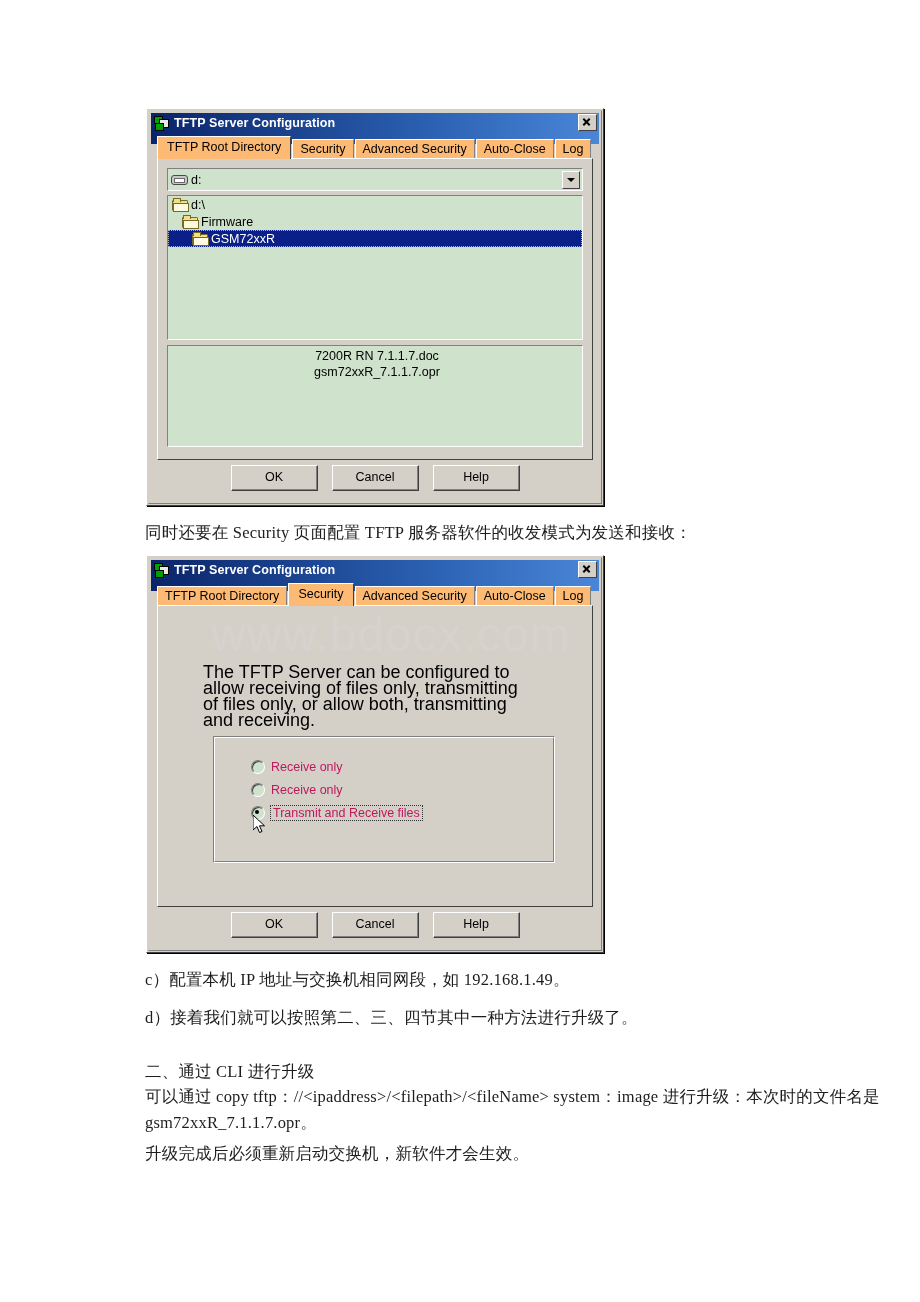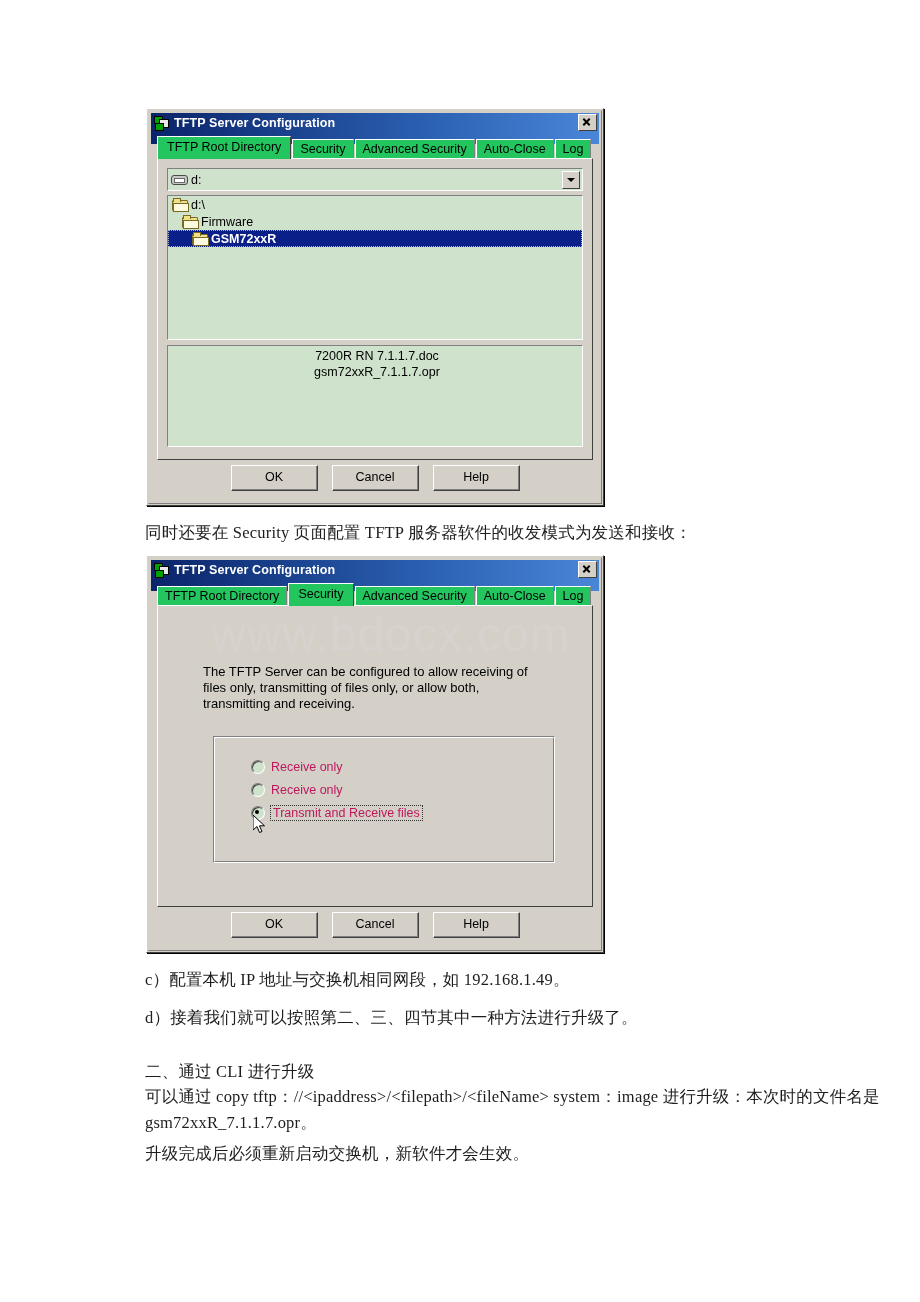--- a/index.html
+++ b/index.html
@@ -123,21 +123,21 @@
     height: 22px;
     display: flex;
     align-items: flex-end;
   }
   .tab {
     height: 19px;
     line-height: 19px;
     padding: 0 7px;
     font-size: 12.5px;
     color: #000000;
-    background: #22c55e;
+    background: #fdba74;
     border-top: 1px solid #ffffff;
     border-left: 1px solid #ffffff;
     border-right: 1px solid #808080;
     border-bottom: none;
     white-space: nowrap;
     position: relative;
     margin-right: 1px;
   }
   .tab.active {
     height: 22px;
@@ -235,21 +235,21 @@
     color: #000;
     padding-left: 4px;
   }
   .tree-row.sel {
     background: #0a1f87;
     color: #ffffff;
     outline: 1px dotted #b0b0b0;
     outline-offset: -1px;
   }
   .tree-row.lvl1 { padding-left: 14px; }
-  .tree-row.lvl2 { padding-left: 24px; font-weight: bold; }
+  .tree-row.lvl2 { padding-left: 24px; }
   .folder {
     width: 16px; height: 13px;
     margin-right: 3px;
     position: relative;
     flex: 0 0 auto;
   }
   .folder .back {
     position: absolute;
     left: 0; top: 2px; width: 14px; height: 9px;
     background: #f0e08a;
@@ -314,21 +314,21 @@
     border-right: 1px solid #404040;
     border-bottom: 1px solid #404040;
     box-shadow: inset -1px -1px 0 0 #808080;
   }
 
   
   .sec-desc {
     position: absolute;
     left: 45px; top: 58px;
     width: 330px;
-    font-size: 13px;
+    font-size: 18px;
     line-height: 16px;
     color: #000;
   }
   .groupbox {
     position: absolute;
     left: 55px; top: 130px;
     width: 340px;
     height: 125px;
     border-top: 1px solid #808080;
     border-left: 1px solid #808080;

